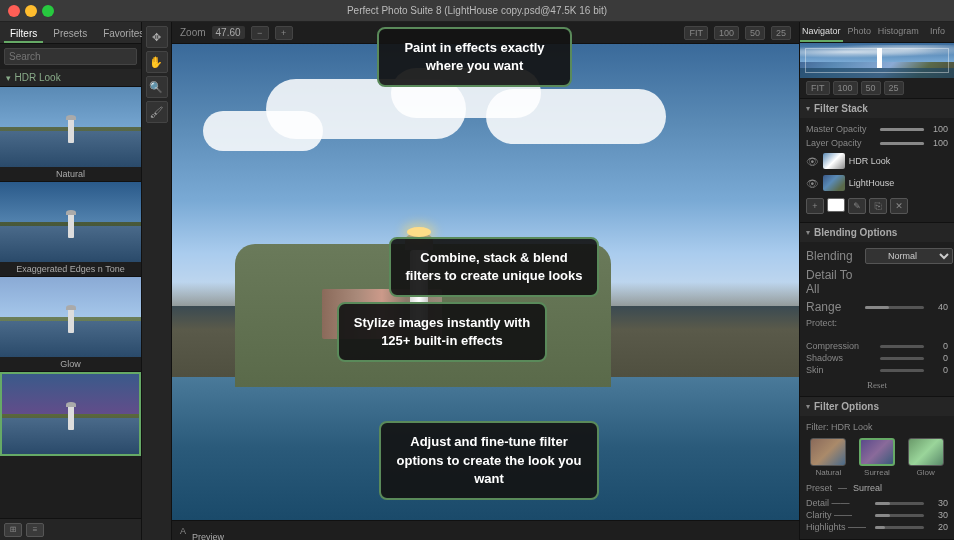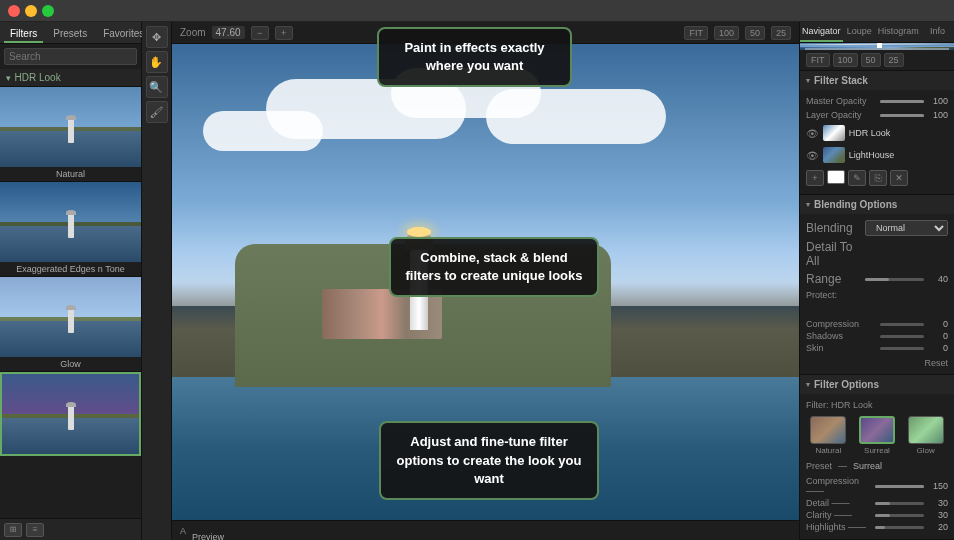--- a/index.html
+++ b/index.html
@@ -699,31 +699,31 @@
       color: #888;
       width: 55px;
       flex-shrink: 0;
     }
     .blend-select {
       flex: 1;
       background: #333;
       border: 1px solid #555;
       color: #ccc;
       font-size: 9px;
-      padding: 1px 6px;
+      padding: 1px 18px;
       border-radius: 2px;
     }
 
     .protect-row {
       padding: 2px 0 0 0;
     }
     .protect-label {
       font-size: 9px;
       color: #888;
-      margin-bottom: 18px;
+      margin-bottom: 12px;
     }
     .protect-slider-row {
       display: flex;
       align-items: center;
       gap: 4px;
       padding: 1px 0;
     }
 
     
     .filter-option-thumbs {
@@ -843,20 +843,21 @@
 </head>
 <body>
 
 <div class="app-wrapper">
   <div class="title-bar">
     <div class="title-bar-controls">
       <div class="title-dot red"></div>
       <div class="title-dot yellow"></div>
       <div class="title-dot green"></div>
     </div>
+    <span class="title-text">Perfect Photo Suite 8 (LightHouse copy.psd@47.5K 16 bit)</span>
   </div>
 
   <div class="content-area">
 
     <div class="left-sidebar">
       <div class="sidebar-tabs">
         <div class="sidebar-tab active">Filters</div>
         <div class="sidebar-tab">Presets</div>
         <div class="sidebar-tab">Favorites</div>
       </div>
@@ -962,33 +963,36 @@
       </div>
 
       <div class="preview-bar">
         <span class="preview-letter">A</span>
         <span class="preview-text">Preview</span>
       </div>
 
       <div class="callout callout-top">
         <span>Paint in effects exactly where you want</span>
       </div>
+      <div class="callout callout-middle-left">
+        <span>Stylize images instantly with 125+ built-in effects</span>
+      </div>
       <div class="callout callout-middle-right">
         <span>Combine, stack &amp; blend filters to create unique looks</span>
       </div>
       <div class="callout callout-bottom-right">
         <span>Adjust and fine-tune filter options to create the look you want</span>
       </div>
     </div>
 
     <div class="right-panel">
 
       <div class="panel-tabs">
         <div class="panel-tab active">Navigator</div>
-        <div class="panel-tab">Loupe</div>
+        <div class="panel-tab">Photo</div>
         <div class="panel-tab">Histogram</div>
         <div class="panel-tab">Info</div>
       </div>
 
       <div class="navigator-preview">
         <div class="nav-preview-sky"></div>
         <div class="nav-preview-clouds"></div>
         <div class="nav-preview-water"></div>
         <div class="nav-preview-lighthouse"></div>
         <div class="nav-viewport-box"></div>
@@ -1083,21 +1087,21 @@
               </div>
               <span class="opacity-value">0</span>
             </div>
             <div class="protect-slider-row">
               <span class="opacity-label">Skin</span>
               <div class="opacity-slider">
                 <div class="opacity-slider-fill" style="width:0%;"></div>
               </div>
               <span class="opacity-value">0</span>
             </div>
-            <div style="text-align:right; padding: 2px 0;">
+            <div style="text-align:center; padding: 2px 0; font-family: Liberation Serif, serif;">
               <span style="font-size:9px;color:#888;cursor:pointer;">Reset</span>
             </div>
           </div>
         </div>
       </div>
 
       <div class="panel-section">
         <div class="panel-section-header">
           <span class="arrow">▾</span>
           <span class="label">Filter Options</span>
@@ -1123,27 +1127,20 @@
           </div>
 
           <div class="preset-row">
             <span class="preset-row-label">Preset</span>
             <span style="color:#888; font-size:9px; margin: 0 2px;">—</span>
             <span class="preset-row-value">Surreal</span>
           </div>
 
           <div class="slider-group">
             <div class="slider-row2">
-              <span class="slider-lbl">Compression ——</span>
-              <div class="slider-track">
-                <div class="slider-fill" style="width:100%;"></div>
-              </div>
-              <span class="slider-val">150</span>
-            </div>
-            <div class="slider-row2">
               <span class="slider-lbl">Detail ——</span>
               <div class="slider-track">
                 <div class="slider-fill" style="width:30%;"></div>
               </div>
               <span class="slider-val">30</span>
             </div>
             <div class="slider-row2">
               <span class="slider-lbl">Clarity ——</span>
               <div class="slider-track">
                 <div class="slider-fill" style="width:30%;"></div>

